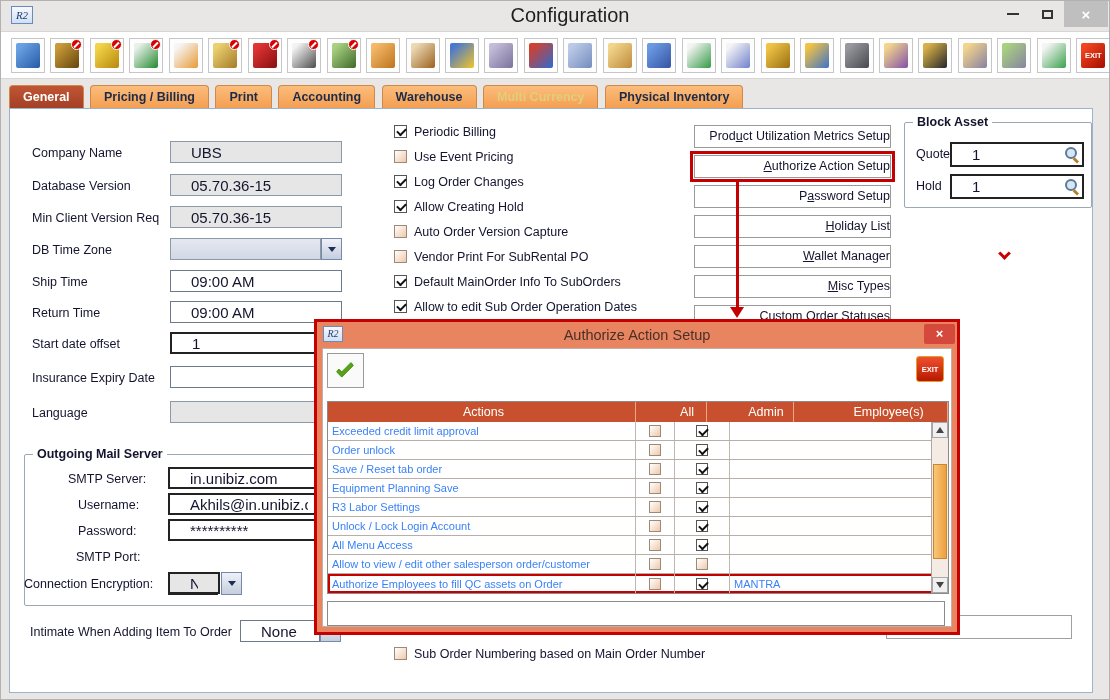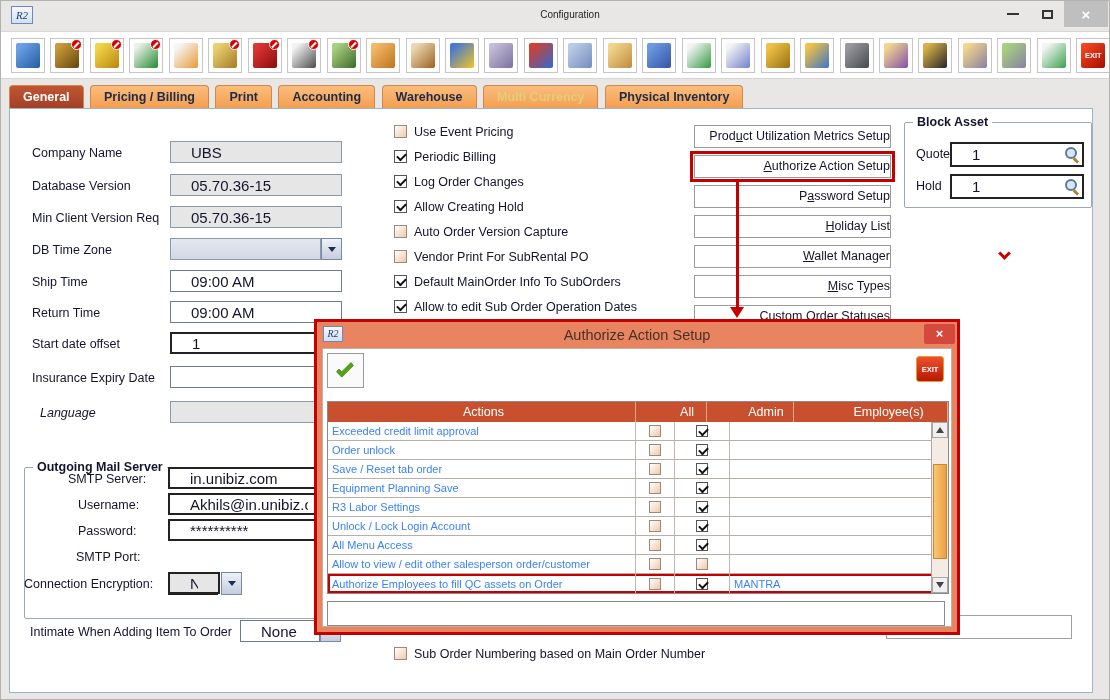--- a/index.html
+++ b/index.html
@@ -8,21 +8,21 @@
     width:1110px; height:700px; position:relative; overflow:hidden;
     font-family:"Liberation Sans", sans-serif; background:#e9e7e5;
     border:1px solid #b4b2b0;
   }
   
   .titlebar { position:absolute; left:0; top:0; width:1110px; height:28px; background:#e9e7e5; }
   .app-badge { position:absolute; left:10px; top:5px; width:22px; height:18px; background:linear-gradient(#f8f8ff,#cfe0f4);
     border:1px solid #6a8ab8; font-family:"Liberation Serif",serif; font-style:italic; font-size:11px; color:#203a70;
     text-align:center; line-height:16px; }
   .win-title { position:absolute; left:0; right:0; top:0; height:28px; text-align:center; line-height:28px;
-    font-size:10px; color:#1f1f1f;padding-left:28px; }
+    font-size:20px; color:#1f1f1f;padding-left:28px; }
   .win-btn { position:absolute; top:0; height:26px; display:flex; align-items:center; justify-content:center; }
   .btn-min { left:995px; width:34px; }
   .btn-min i { width:12px; height:2px; background:#333; }
   .btn-max { left:1029px; width:34px; }
   .btn-max i { width:11px; height:9px; border:2px solid #333; background:transparent; }
   .btn-close { left:1063px; width:44px; background:#bfbfbf; color:#fff; font-size:15px; font-weight:bold; }
   
   .toolbar { position:absolute; left:0; top:30px; width:1110px; height:48px; background:#fff;
     border-top:1px solid #d8d6d4; border-bottom:1px solid #d8d6d4; padding:6px 0 0 10px; white-space:nowrap; }
   .tbtn { display:inline-block; position:relative; width:34px; height:35px; border:1px solid #c6c6c6; background:#fdfdfd;
@@ -361,25 +361,25 @@
 
   <span class="lbl" style="left:22px;top:197px;">Return Time</span>
   <input class="inp" style="left: 160px; top: 192px; width: 172px;" value="09:00 AM">
 
   <span class="lbl" style="left:22px;top:228px;">Start date offset</span>
   <input class="inp bold-border" style="left: 160px; top: 223px; width: 172px;" value="1">
 
   <span class="lbl" style="left:22px;top:262px;">Insurance Expiry Date</span>
   <input class="inp" style="left: 160px; top: 257px; width: 172px;" value="">
 
-  <span class="lbl" style="left:30px;top:297px;font-style:italic;">Language</span>
+  <span class="lbl" style="left:22px;top:297px;">Language</span>
   <input class="inp ro" style="left: 160px; top: 292px; width: 172px;" readonly="" value="">
   <span class="mag" style="left:314px;top:295px;"></span>
 
-  <div class="grp" style="left:14px;top:358px;width:312px;height:152px;">
+  <div class="grp" style="left:14px;top:345px;width:312px;height:152px;">
     <span class="grp-legend">Outgoing Mail Server</span>
   </div>
   <span class="lbl" style="left:58px;top:363px;">SMTP Server:</span>
   <input class="inp bold-border" style="left: 158px; top: 358px; width: 162px;" value="in.unibiz.com">
   <span class="lbl" style="left:68px;top:389px;">Username:</span>
   <input class="inp bold-border" style="left: 158px; top: 384px; width: 162px;" value="Akhils@in.unibiz.com">
   <span class="lbl" style="left:68px;top:415px;">Password:</span>
   <input class="inp bold-border" style="left: 158px; top: 410px; width: 162px;" value="**********">
   <span class="lbl" style="left:66px;top:441px;">SMTP Port:</span>
   <input class="inp bold-border" style="left: 158px; top: 436px; width: 50px; text-align: right; margin-top: 28px;" value="25">
@@ -396,27 +396,27 @@
     </span>
 
   <div style="position:absolute;left:384px;top:532px;" class="ckrow">
     <span class="cb"></span>
     <span class="cklabel">Sub Order Numbering based on Main Order Number</span>
   </div>
 
   <div style="position:absolute;left:384px;top:10px;">
 
       <div class="ckrow">
+        <span class="cb on"></span>
+        <span class="cklabel">Periodic Billing</span>
+      </div>
+
+      <div class="ckrow">
         <span class="cb"></span>
         <span class="cklabel">Use Event Pricing</span>
-      </div>
-
-      <div class="ckrow">
-        <span class="cb on"></span>
-        <span class="cklabel">Periodic Billing</span>
       </div>
 
       <div class="ckrow">
         <span class="cb on"></span>
         <span class="cklabel">Log Order Changes</span>
       </div>
 
       <div class="ckrow">
         <span class="cb on"></span>
         <span class="cklabel">Allow Creating Hold</span>

